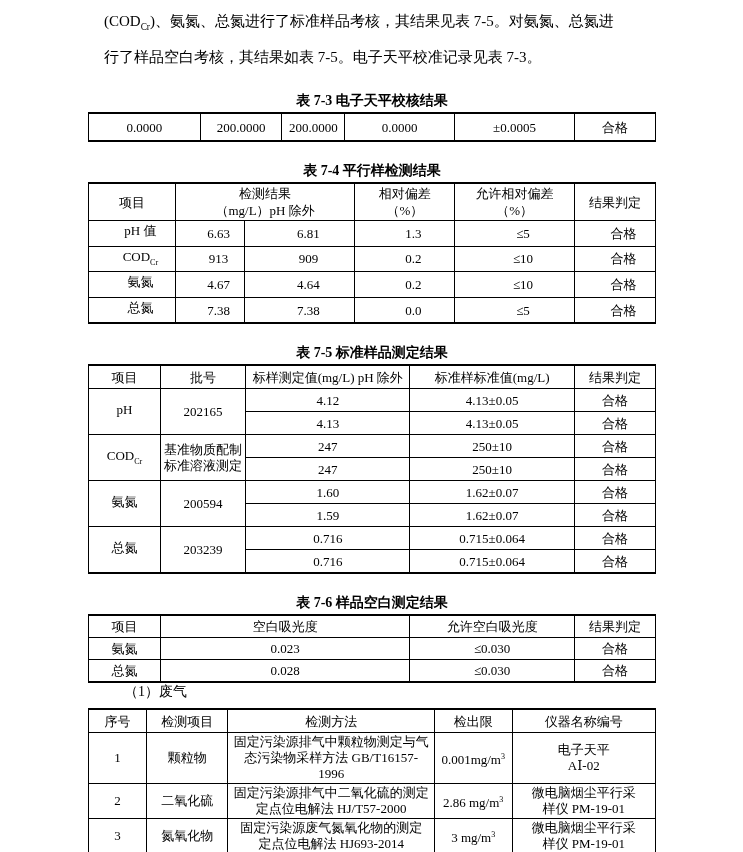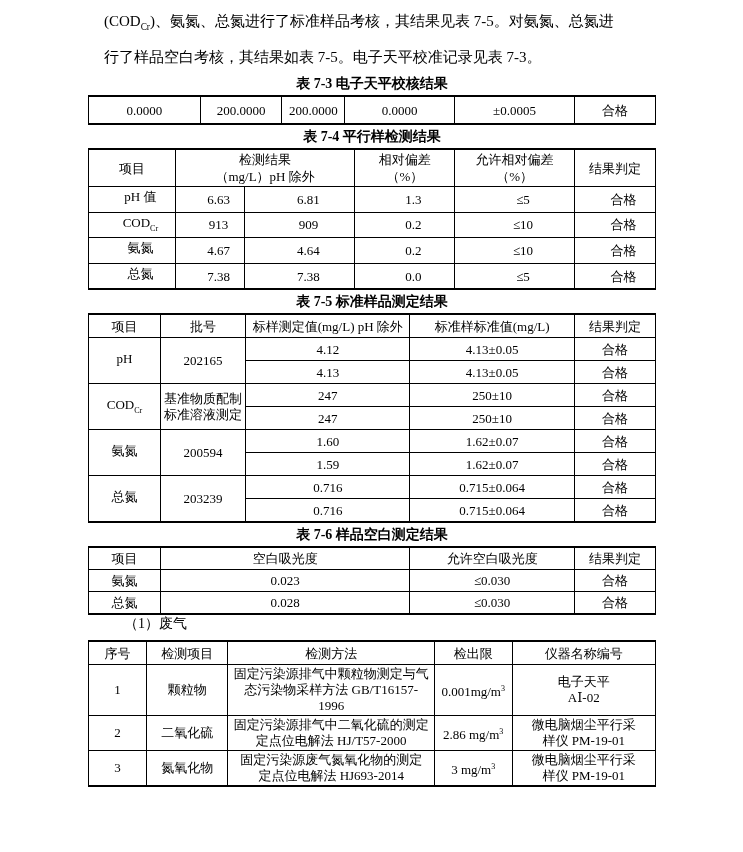--- a/index.html
+++ b/index.html
@@ -5,21 +5,21 @@
   html,body{margin:0;padding:0;background:#fff;}
   body{
     width:743px;height:852px;overflow:hidden;color:#000;
     font-family:"Liberation Serif","DejaVu Serif",serif;
   }
   .page{padding:6px 87px 0 88px;}
   .para{font-size:15px;line-height:30px;margin:0 0 2px 0;text-align:justify;}
   .para .line{display:block;white-space:nowrap;margin-left:16px;}
   sub{font-size:0.62em;}
   sup{font-size:0.62em;}
-  .caption{text-align:center;font-weight:bold;font-size:14px;line-height:18px;margin:3px 0 2px 0;}
+  .caption{text-align:center;font-weight:bold;font-size:14px;line-height:18px;margin:20px 0 2px 0;}
   table{width:100%;border-collapse:collapse;table-layout:fixed;
         border-top:2px solid #000;border-bottom:2px solid #000;}
   th,td{border:1px solid #000;font-weight:normal;text-align:center;
         vertical-align:middle;font-size:13px;line-height:17px;padding:1px 3px;
         overflow:hidden;}
   .t73 th{height:22px;}
   .t73 td{height:24px;margin-left:29px;}
   .t74 th div{line-height:17px;}
   .t74 td{height:19px;padding-left:20px;}
   .t75 td,.t75 th{height:20px;}

